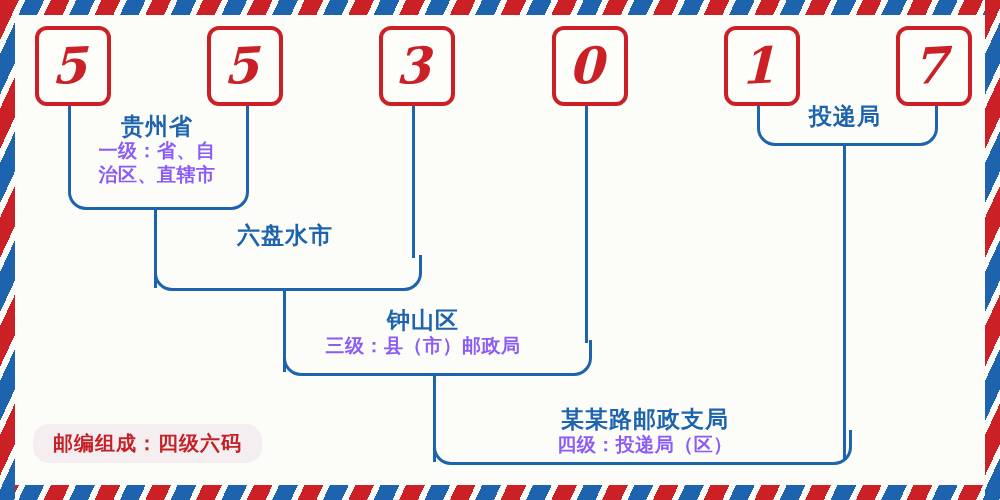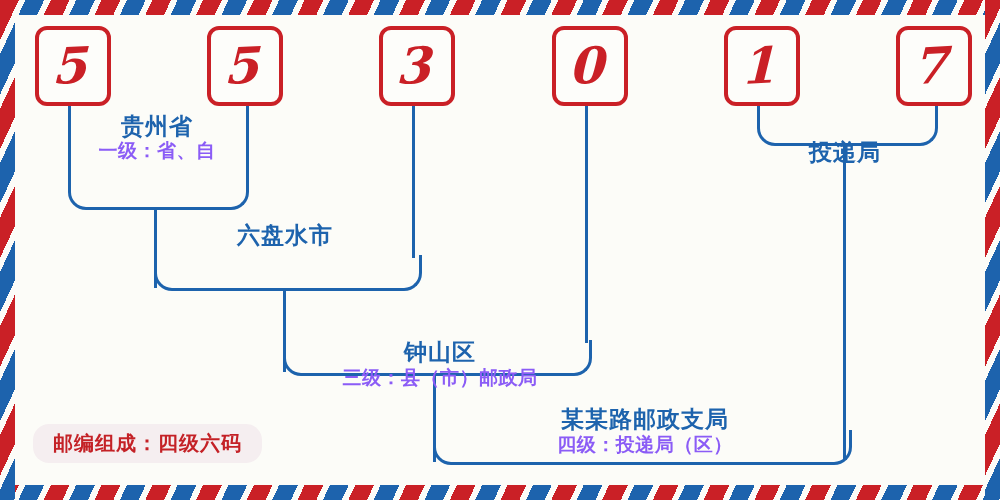--- a/index.html
+++ b/index.html
@@ -151,42 +151,43 @@
   </div>
   <div class="digit-box" style="left:724px;top:26px;">
     <span class="digit-glyph">1</span>
   </div>
   <div class="digit-box" style="left:896px;top:26px;">
     <span class="digit-glyph">7</span>
   </div>
 
   <div class="bracket" style="left:757px;top:98px;width:175px;height:45px;"></div>
   <div class="vline" style="left:843px;top:143px;height:317px;"></div>
-  <div class="level-label" style="left:745px;top:103px;width:200px;margin-top:36px;">
+  <div class="level-label" style="left:745px;top:103px;width:200px;">
     <div class="label-title solo">投递局</div>
   </div>
 
   <div class="bracket" style="left:68px;top:98px;width:175px;height:109px;"></div>
   <div class="vline" style="left:154px;top:207px;height:81px;"></div>
   <div class="level-label" style="left:62px;top:113px;width:190px;">
     <div class="label-title">贵州省</div>
     <div class="label-sub two-line">一级：省、自</div>
+    <div class="label-sub two-line">治区、直辖市</div>
   </div>
 
   <div class="bracket" style="left:154px;top:255px;width:262px;height:33px;"></div>
   <div class="vline" style="left:412px;top:98px;height:160px;"></div>
   <div class="vline" style="left:283px;top:288px;height:84px;"></div>
   <div class="level-label" style="left:185px;top:222px;width:200px;">
     <div class="label-title">六盘水市</div>
   </div>
 
   <div class="bracket" style="left:283px;top:340px;width:303px;height:33px;"></div>
   <div class="vline" style="left:585px;top:98px;height:245px;"></div>
   <div class="vline" style="left:433px;top:373px;height:89px;"></div>
-  <div class="level-label" style="left:305px;top:307px;width:270px;margin-top:32px;">
+  <div class="level-label" style="left:288px;top:307px;width:270px;">
     <div class="label-title">钟山区</div>
     <div class="label-sub">三级：县（市）邮政局</div>
   </div>
 
   <div class="bracket" style="left:433px;top:430px;width:413px;height:32px;"></div>
   <div class="level-label" style="left:525px;top:406px;width:240px;">
     <div class="label-title">某某路邮政支局</div>
     <div class="label-sub">四级：投递局（区）</div>
   </div>
 

